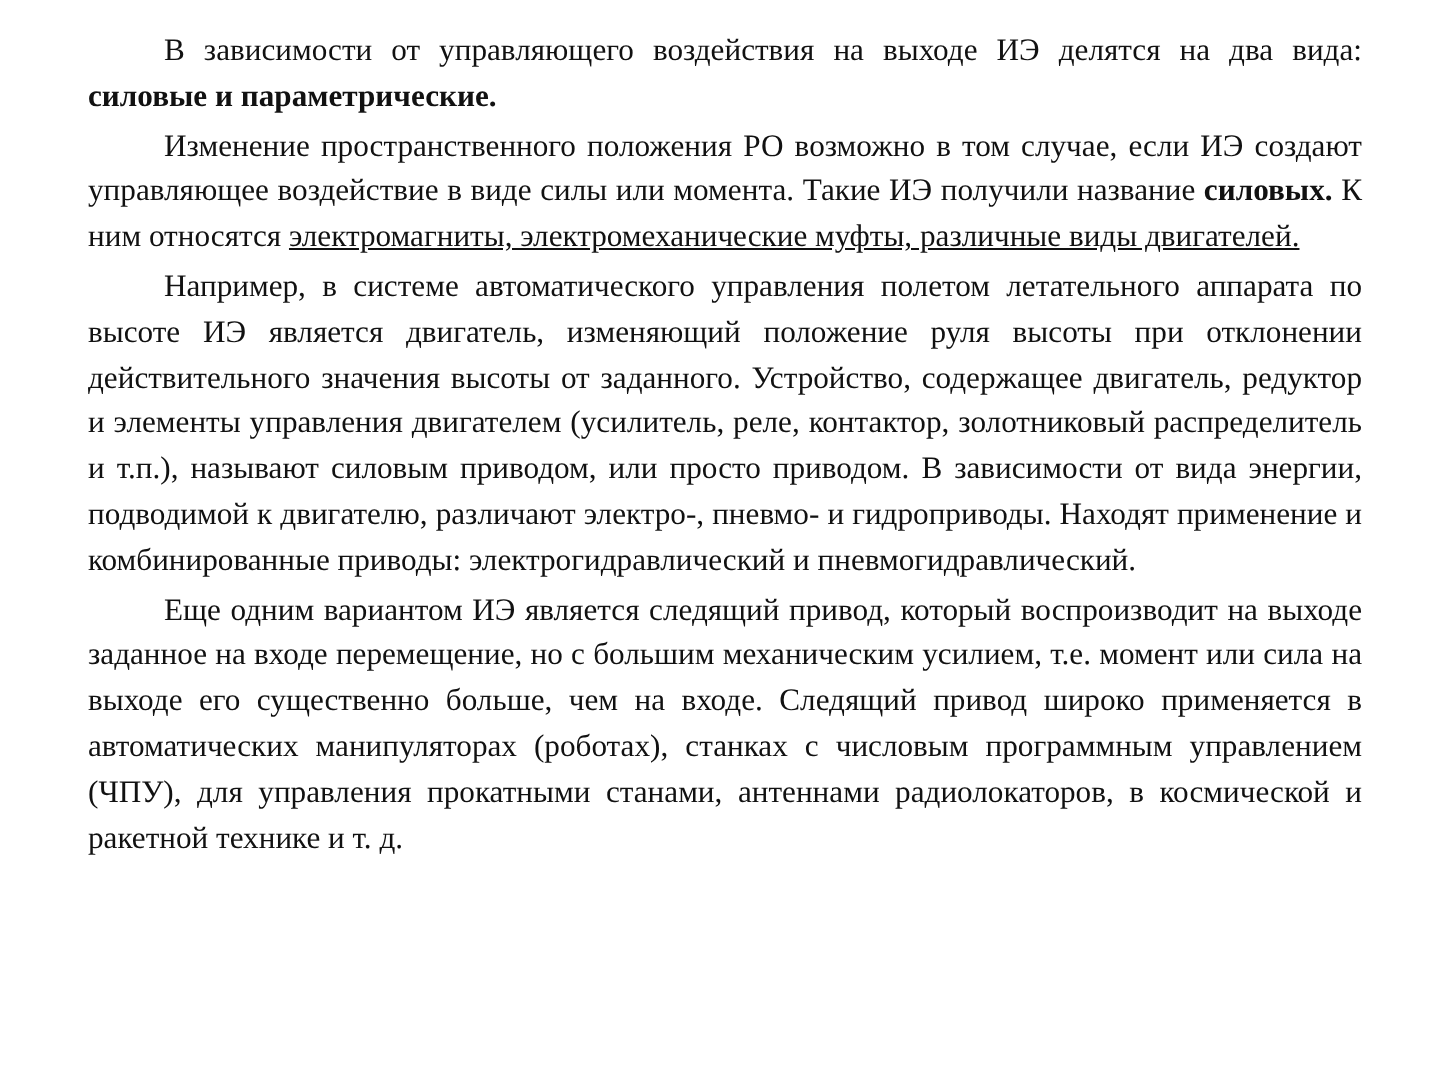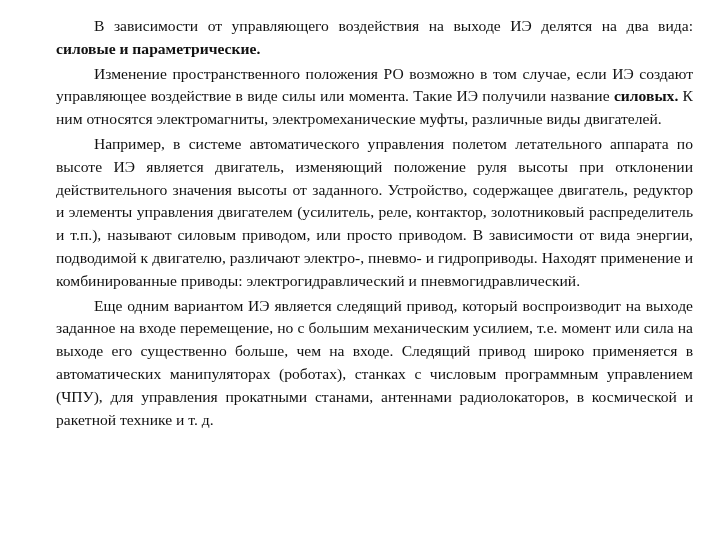--- a/index.html
+++ b/index.html
@@ -1,35 +1,35 @@
 <!DOCTYPE html>
 <html><head>
   <meta charset="utf-8">
   <style>
     html, body { margin: 0; padding: 0; background: #ffffff; }
     body { width: 720px; height: 540px; overflow: hidden; position: relative; }
     .page {
       position: absolute;
-      left: 56px;
+      left: 44px;
       top: 15px;
       width: 637px;
       font-family: "Liberation Serif", "DejaVu Serif", serif;
       font-size: 15.6px;
       line-height: 22.8px;
       color: #111111;
     }
     .para {
       margin: 0;
       text-align: justify;
       text-indent: 38px;
     }
     .para + .para { margin-top: 2px; }
     .bold { font-weight: bold; }
     .bold-italic { font-weight: bold; }
-    .underline { }
+    .underline { text-decoration: underline; }
   </style>
 </head>
 <body>
 
 <div class="page">
   <p class="para">
     <span>В зависимости от управляющего воздействия на выходе ИЭ делятся на два вида: </span><span class="bold">силовые и параметрические.</span>
   </p>
   <p class="para">
     <span>Изменение пространственного положения РО возможно в том случае, если ИЭ создают управляющее воздействие в виде силы или момента. Такие ИЭ получили название </span><span class="bold-italic">силовых.</span><span> К ним относятся </span><span class="underline">электромагниты, электромеханические муфты, различные виды двигателей.</span>

